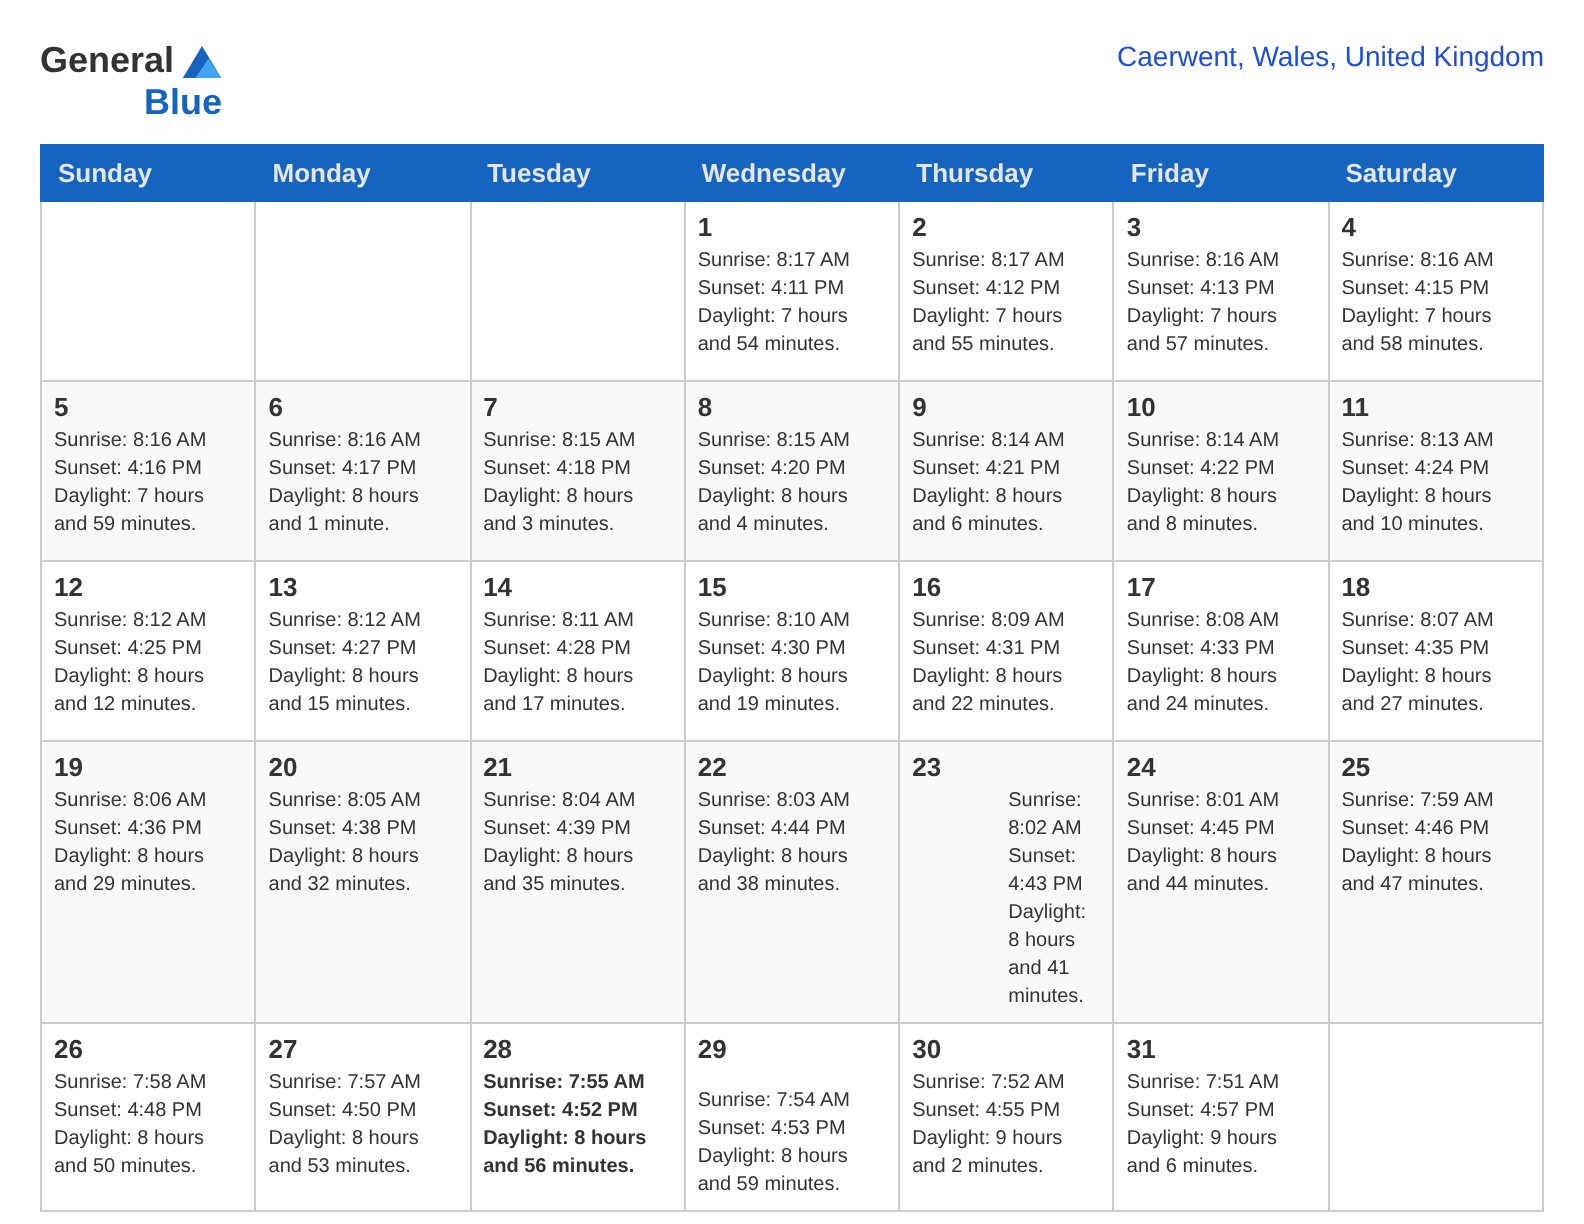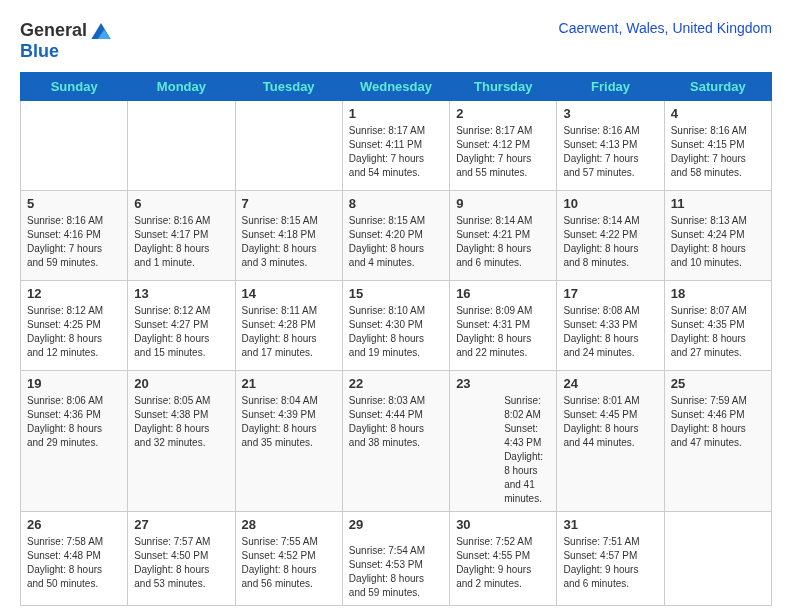--- a/index.html
+++ b/index.html
@@ -12,21 +12,21 @@
     }
     .header {
       display: flex;
       justify-content: space-between;
       align-items: flex-start;
       margin-bottom: 10px;
     }
     .logo {
       display: flex;
       flex-direction: column;
-      align-items: flex-start;
+      align-items: flex-end;
     }
     .logo-text {
       display: flex;
       align-items: center;
       gap: 2px;
     }
     .logo-general {
       font-size: 18px;
       font-weight: bold;
       color: #333;
@@ -53,22 +53,22 @@
       font-size: 14px;
       color: #1d4ed8;
     }
     .calendar {
       width: 100%;
       border-collapse: collapse;
       border: 1px solid #ccc;
     }
     .calendar th {
       background-color: #1565c0;
-      color: #5eead4;
-      text-align: center;
+      color: #e5e5e5;
+      text-align: left;
       padding: 6px 8px;
       font-size: 13px;
       border: 1px solid #1565c0;
     }
     .calendar td {
       border: 1px solid #ccc;
       vertical-align: top;
       padding: 5px 6px;
       width: calc(100% / 7);
       height: 90px;
@@ -321,21 +321,21 @@
         </td>
         <td>
           <span class="day-number">27</span>
           <div class="day-info" style="white-space: pre-line;">Sunrise: 7:57 AM
 Sunset: 4:50 PM
 Daylight: 8 hours
 and 53 minutes.</div>
         </td>
         <td>
           <span class="day-number">28</span>
-          <div class="day-info" style="white-space: pre-line;">Sunrise: 7:55 AM
+          <div class="day-info" style="white-space: pre-line; font-weight: bold;">Sunrise: 7:55 AM
 Sunset: 4:52 PM
 Daylight: 8 hours
 and 56 minutes.</div>
         </td>
         <td>
           <span class="day-number">29</span>
           <div class="day-info" style="white-space: pre-line; margin-top: 12px;">Sunrise: 7:54 AM
 Sunset: 4:53 PM
 Daylight: 8 hours
 and 59 minutes.</div>

